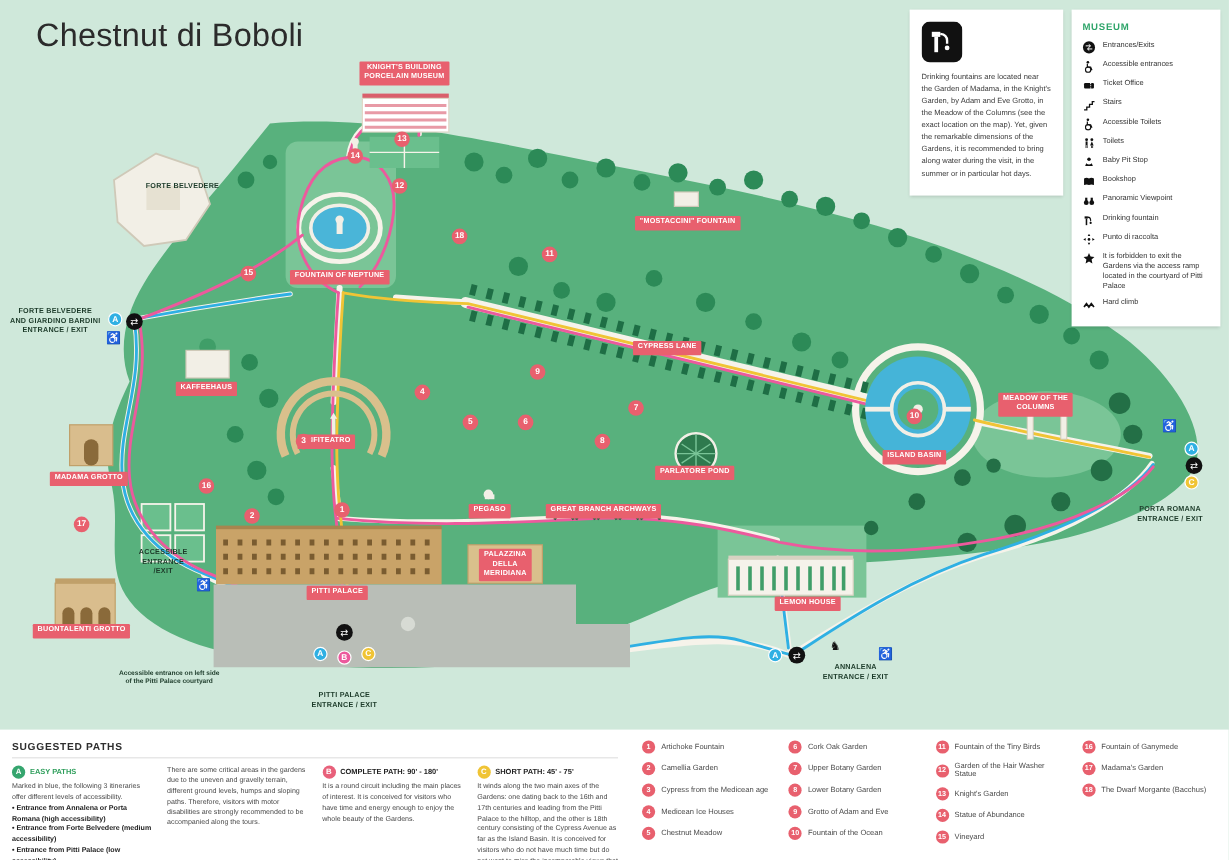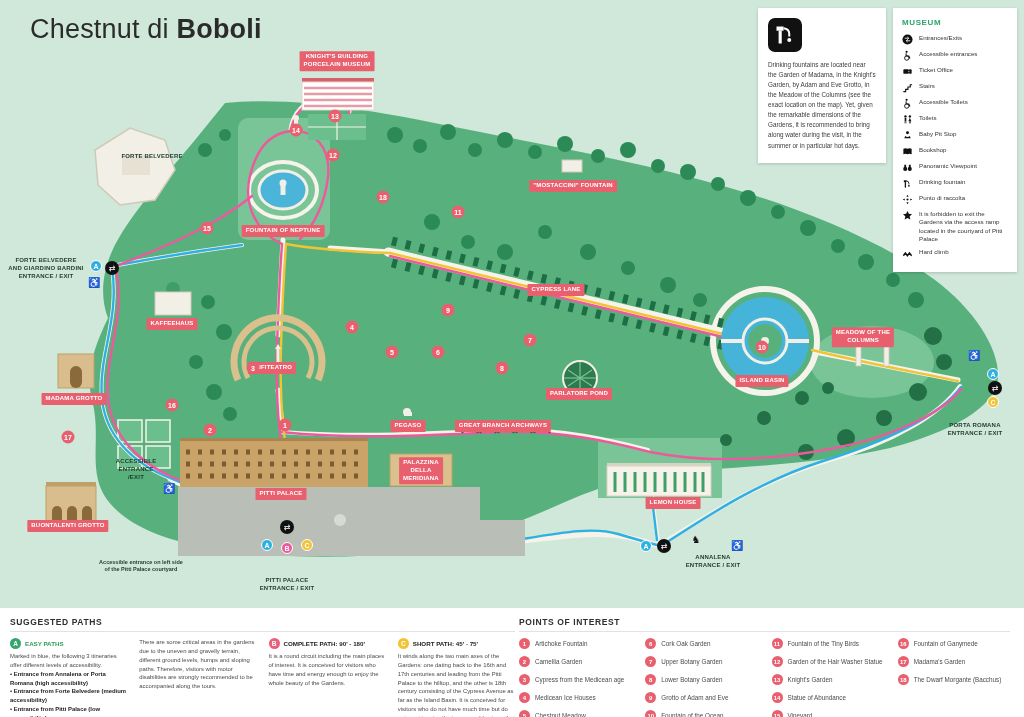--- a/index.html
+++ b/index.html
@@ -1,21 +1,21 @@
 <!DOCTYPE html>
 <html><head>
 <meta charset="utf-8">
 <style>
   * { margin:0; padding:0; box-sizing:border-box; }
   body { font-family:"Liberation Sans", sans-serif; }
   .page { position:relative; width:1024px; height:717px; background:#cfe8da; overflow:hidden; }
   .map-svg { position:absolute; left:0; top:0; }
 
   .page-title { position:absolute; left:30px; top:14px; font-size:27px; color:#2b2b2b; letter-spacing:.2px; z-index:8; }
-  .page-title b { font-weight:bold; }
+  .page-title b { font-weight:normal; }
 
   
   #map-overlay { position:absolute; left:0; top:0; width:1024px; height:717px; z-index:5; }
   .map-label { position:absolute; transform:translate(-50%,-50%); text-align:center; font-weight:bold; white-space:nowrap; }
   .map-label.red { background:#e8606e; color:#fff; font-size:6px; line-height:1.3; padding:2px 4px; border-radius:1px; letter-spacing:.2px; }
   .map-label.dark { color:#1d3b2a; font-size:6px; line-height:1.35; letter-spacing:.2px; }
   .map-label.note { color:#1d3b2a; font-size:5.5px; line-height:1.35; }
   .map-marker { position:absolute; transform:translate(-50%,-50%); width:13px; height:13px; border-radius:50%; background:#e8606e; color:#fff; font-size:7px; font-weight:bold; display:flex; align-items:center; justify-content:center; }
   .entrance-badge { position:absolute; transform:translate(-50%,-50%); width:12px; height:12px; border-radius:50%; color:#fff; font-size:7px; font-weight:bold; display:flex; align-items:center; justify-content:center; border:1px solid #fff; }
   .map-icon { position:absolute; transform:translate(-50%,-50%); }
@@ -27,21 +27,21 @@
   .info-box .big-icon { width:34px; height:34px; }
   .info-box p { font-size:6.3px; line-height:1.6; color:#3a3a3a; margin-top:8px; }
 
   .legend-box { position:absolute; left:893px; top:8px; width:124px; background:#fff; padding:10px 9px 8px; box-shadow:0 1px 3px rgba(0,0,0,.18); z-index:7; }
   .legend-title { color:#2fa56a; font-weight:bold; font-size:8px; letter-spacing:.6px; margin-bottom:7px; }
   .legend-item { display:flex; gap:6px; align-items:flex-start; margin-bottom:5px; font-size:6.2px; color:#333; line-height:1.35; }
   .legend-item .licon { width:11px; height:11px; flex:0 0 11px; }
   .legend-item .licon svg { width:11px; height:11px; display:block; }
 
   
-  .bottom { position:absolute; left:0; top:608px; width:1024px; height:109px; background:#fff; display:flex; gap:4px; padding:9px 14px 0 10px; z-index:7; }
+  .bottom { position:absolute; left:0; top:608px; width:1024px; height:109px; background:#fff; display:flex; gap:20px; padding:9px 14px 0 10px; z-index:7; }
   .band-heading { font-size:8.5px; font-weight:bold; color:#2e2e2e; letter-spacing:.6px; border-bottom:1px solid #e2e2e2; padding-bottom:4px; margin-bottom:6px; }
   .paths-section { width:505px; }
   .paths-cols { display:flex; gap:12px; }
   .pcol { flex:1; font-size:5.9px; line-height:1.5; color:#4a4a4a; }
   .phead { display:flex; align-items:center; gap:4px; margin-bottom:3px; font-weight:bold; font-size:6.2px; color:#222; }
   .phead.easy-title { color:#2e9e5b; }
   .badge { width:11px; height:11px; border-radius:50%; color:#fff; font-size:6.5px; font-weight:bold; display:flex; align-items:center; justify-content:center; flex:0 0 11px; }
   .badge.a { background:#35a56e; }
   .badge.b { background:#e8607a; }
   .badge.c { background:#f0c435; }
@@ -559,21 +559,20 @@
         <div class="pcol">
           <div class="phead">
             <span class="badge c">C</span>
             <span>SHORT PATH: 45' - 75'</span>
           </div>
           <div>It winds along the two main axes of the Gardens: one dating back to the 16th and 17th centuries and leading from the Pitti Palace to the hilltop, and the other is 18th century consisting of the Cypress Avenue as far as the Island Basin. It is conceived for visitors who do not have much time but do not want to miss the incomparable views that can be admired from the Gardens.</div>
         </div>
       </div>
     </div>
     <div class="poi-section">
-      <div class="band-heading">POINTS OF INTEREST</div>
       <div class="poi-grid" id="poi-columns">
           <div class="poi-col">
             <div class="poi-item">
               <span class="poi-num">1</span>
               <span>Artichoke Fountain</span>
             </div>
             <div class="poi-item">
               <span class="poi-num">2</span>
               <span>Camellia Garden</span>
             </div>

